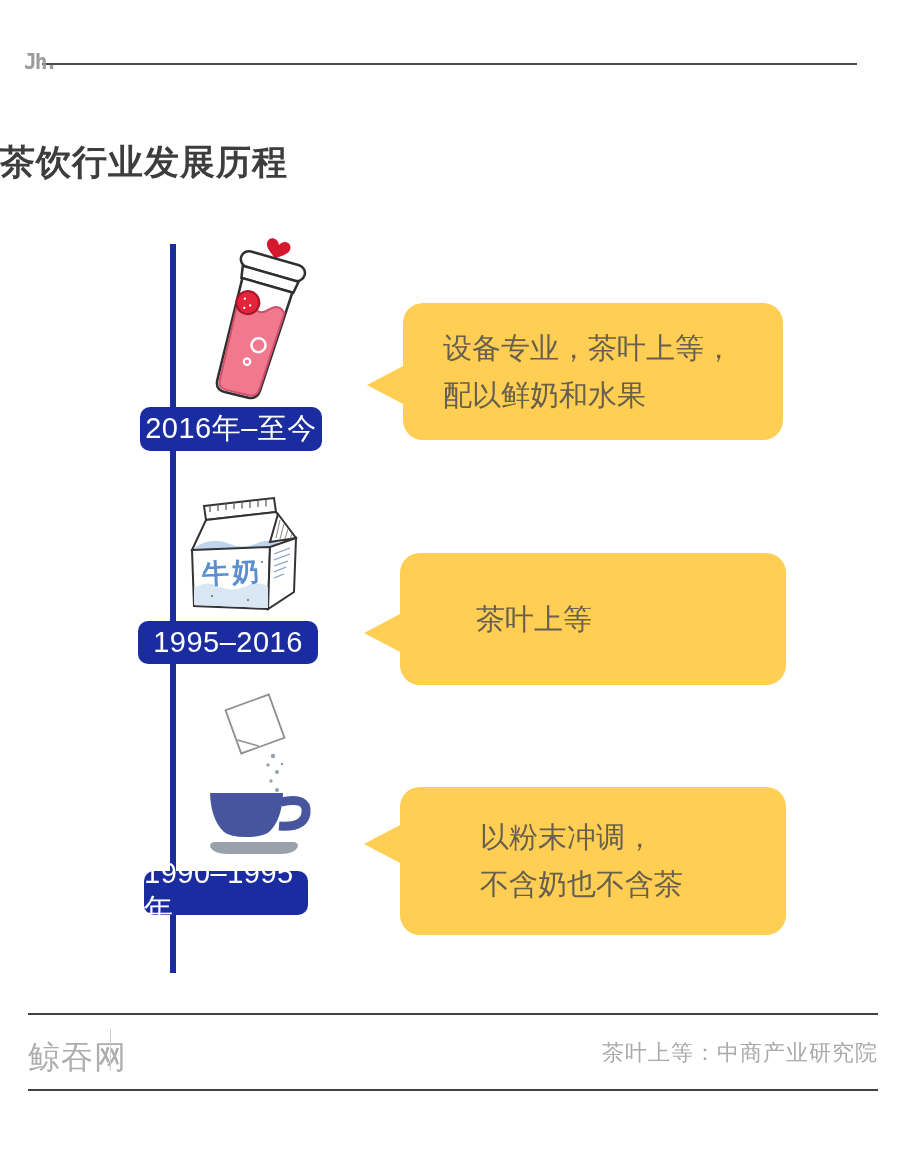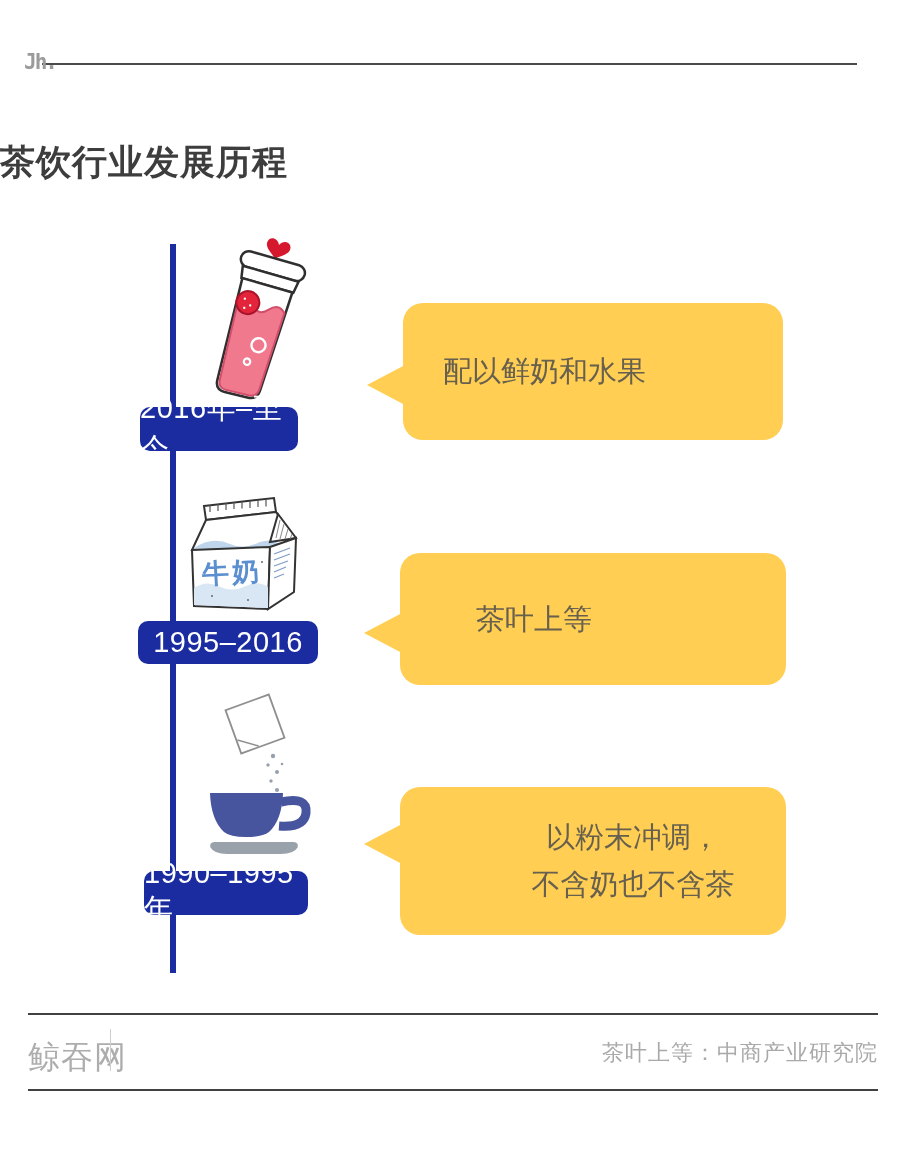--- a/index.html
+++ b/index.html
@@ -32,21 +32,21 @@
     position:absolute;left:170px;top:244px;width:6px;height:729px;
     background:#1A2CA0;z-index:1;
   }
   .period-label{
     position:absolute;z-index:3;
     background:#1A2CA0;border-radius:10px;
     color:#ffffff;font-size:29px;
     display:flex;align-items:center;justify-content:center;
     letter-spacing:0.5px;
   }
-  .label-1{left:140px;top:407px;width:158px;height:44px;}
+  .label-1{left:140px;top:407px;width:182px;height:44px;}
   .label-2{left:138px;top:621px;width:180px;height:43px;}
   .label-3{left:144px;top:871px;width:164px;height:44px;}
 
   .illus{position:absolute;z-index:2;}
   .illus-1{left:192px;top:226px;width:135px;height:180px;}
   .illus-2{left:182px;top:492px;width:160px;height:124px;}
   .illus-3{left:205px;top:690px;width:145px;height:178px;}
   .illus svg{width:100%;height:100%;display:block;}
 
   
@@ -60,21 +60,21 @@
   .bubble .tail{
     position:absolute;left:-36px;width:0;height:0;
     border-top:20px solid transparent;
     border-bottom:20px solid transparent;
     border-right:38px solid #FFCE52;
   }
   .bubble-1{left:403px;top:303px;width:380px;height:137px;padding-left:40px;}
   .bubble-1 .tail{top:62px;}
   .bubble-2{left:400px;top:553px;width:386px;height:132px;padding-left:76px;}
   .bubble-2 .tail{top:60px;}
-  .bubble-3{left:400px;top:787px;width:386px;height:148px;padding-left:80px;text-align:center;}
+  .bubble-3{left:400px;top:787px;width:386px;height:148px;padding-left:80px;}
   .bubble-3 .tail{top:37px;}
 
   
   .footer-rule{position:absolute;left:28px;width:850px;height:2px;background:#414141;}
   .footer-rule-top{top:1013px;}
   .footer-rule-bottom{top:1089px;}
   .site-name{
     position:absolute;left:28px;top:1036px;
     font-size:32px;color:#ADADAD;letter-spacing:1px;
   }
@@ -110,20 +110,21 @@
         <circle cx="55" cy="82" r="1.2" fill="#ffffff"></circle>
         <circle cx="50" cy="86" r="1.2" fill="#ffffff"></circle>
         <circle cx="74" cy="118" r="7" fill="none" stroke="#ffffff" stroke-width="2.4"></circle>
         <circle cx="67.5" cy="137" r="3.2" fill="none" stroke="#ffffff" stroke-width="2.2"></circle>
       </g>
     </svg>
   </div>
   <div class="period-label label-1">2016年–至今</div>
   <div class="bubble bubble-1">
     <div class="tail"></div>
+    <div>设备专业，茶叶上等，</div>
     <div>配以鲜奶和水果</div>
   </div>
 
   <div class="illus illus-2">
     <svg viewBox="0 0 160 124" xmlns="http://www.w3.org/2000/svg">
 
       <path d="M22 14 L92 6 L94 20 L24 28 Z" fill="#ffffff" stroke="#333333" stroke-width="2"></path>
       <path d="M28 13 l0 7 M36 12 l0 7 M44 11 l0 7 M52 10 l0 7 M60 9.5 l0 7 M68 9 l0 7 M76 8 l0 7 M84 7.5 l0 7" stroke="#555555" stroke-width="1.2" fill="none"></path>
 
       <path d="M10 58 L24 28 L94 20 L108 40 L100 56 Z" fill="#ffffff" stroke="#333333" stroke-width="2"></path>

